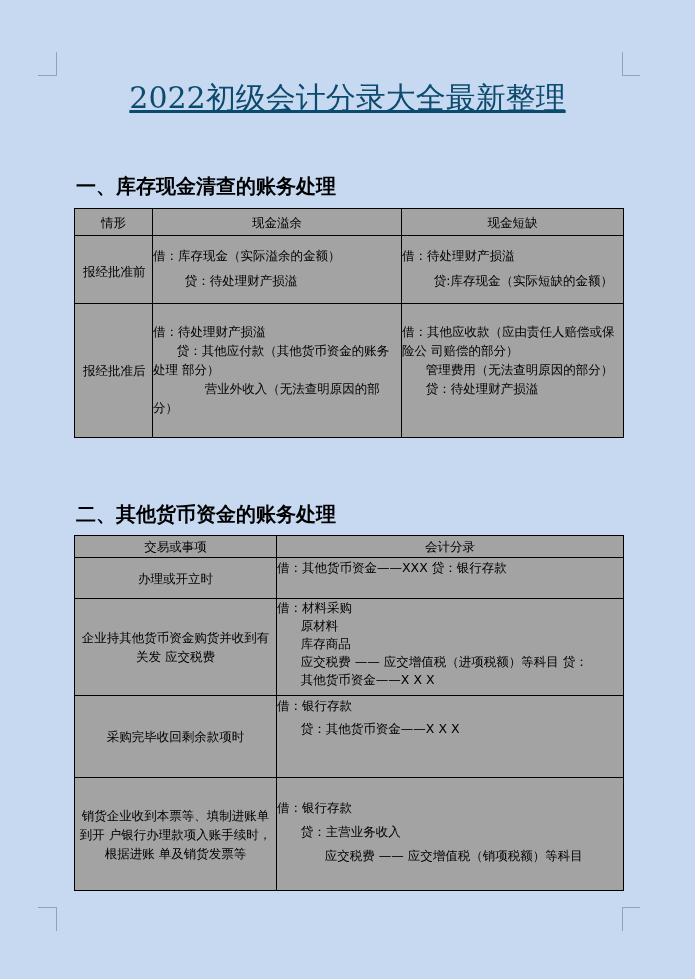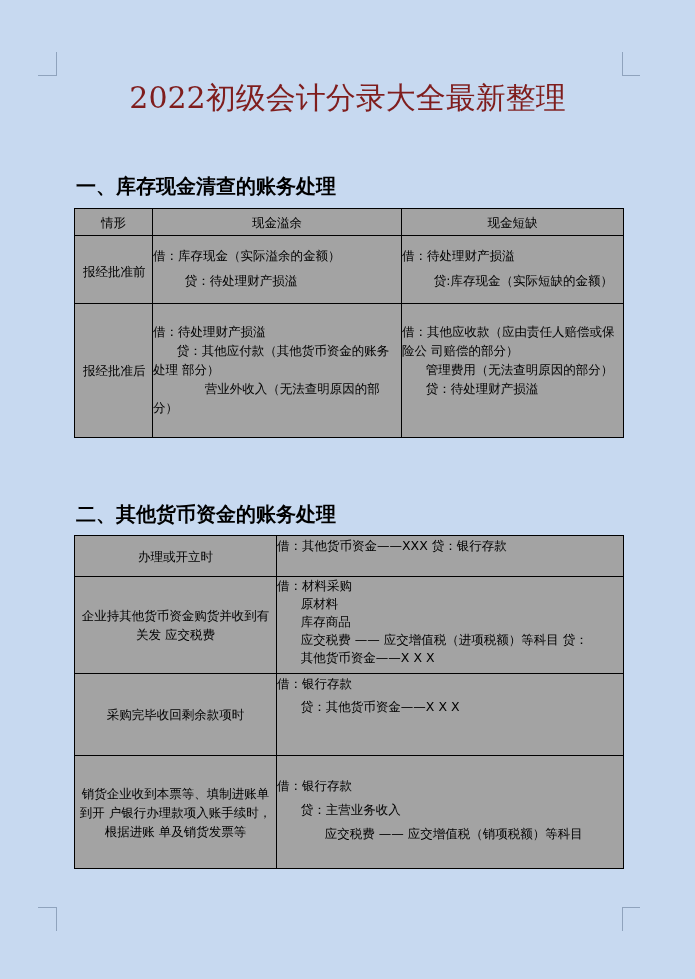--- a/index.html
+++ b/index.html
@@ -5,21 +5,21 @@
   html, body { margin: 0; padding: 0; }
   body {
     width: 695px; height: 979px; background: #c7d9f0; position: relative; overflow: hidden;
     font-family: "DejaVu Sans", sans-serif; color: #000;
   }
   .corner { position: absolute; width: 0; height: 0; }
   .corner .h { position: absolute; height: 1px; width: 18px; background: #8fa3bd; }
   .corner .v { position: absolute; width: 1px; height: 24px; background: #8fa3bd; }
   .title {
     position: absolute; left: 0; width: 695px; top: 78px; text-align: center;
-    color: #7f1d1d; font-family: "DejaVu Serif", serif; font-size: 30px; letter-spacing: 0px; line-height: 40px;
+    color: #0c4a6e; font-family: "DejaVu Serif", serif; font-size: 30px; letter-spacing: 0px; line-height: 40px; text-decoration: underline;
   }
   .section-heading {
     position: absolute; left: 76px; font-family: "DejaVu Serif", serif; font-size: 20px; font-weight: bold; line-height: 28px;
   }
   table.t { position: absolute; border-collapse: collapse; background: #a3a3a3; table-layout: fixed; }
   table.t td { border: 1.5px solid #000; font-size: 12.5px; line-height: 19px; vertical-align: top; padding: 0; overflow: hidden; }
   td.center { text-align: center; vertical-align: middle !important; }
   td.rowlabel { vertical-align: middle !important; }
   .line { display: block; white-space: pre-wrap; }
 </style>
@@ -87,20 +87,24 @@
   </table>
 
 <div class="section-heading" style="top:500px;">二、其他货币资金的账务处理</div>
 
 <table class="t" style="left:74px;top:535px;width:549px;">
   <colgroup>
       <col style="width:202px">
       <col style="width:347px">
     </colgroup>
   <tbody>
+      <tr style="height:22px;">
+    <td class="center">交易或事项</td>
+    <td class="center">会计分录</td>
+  </tr>
   <tr style="height:41px;">
     <td class="center">办理或开立时</td>
     <td>
       <span class="line">借：其他货币资金——XXX 贷：银行存款</span>
     </td>
   </tr>
   <tr style="height:97px;">
     <td class="center" style="padding:0 2px;">企业持其他货币资金购货并收到有关发 应交税费</td>
     <td style="line-height:18px;">
       <span class="line">借：材料采购</span>

